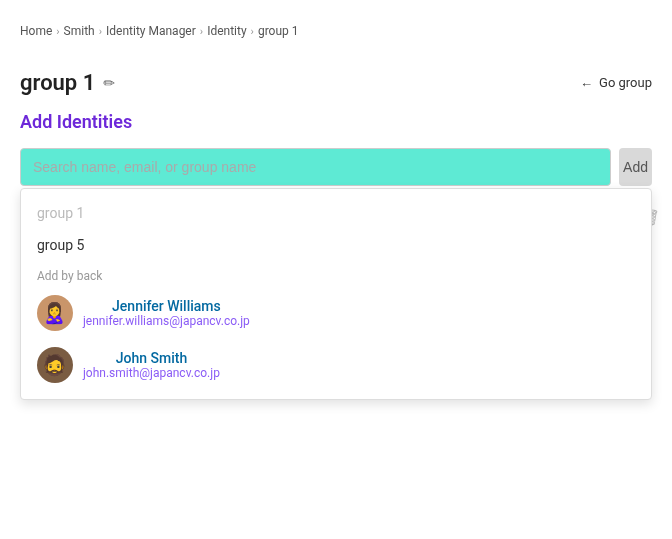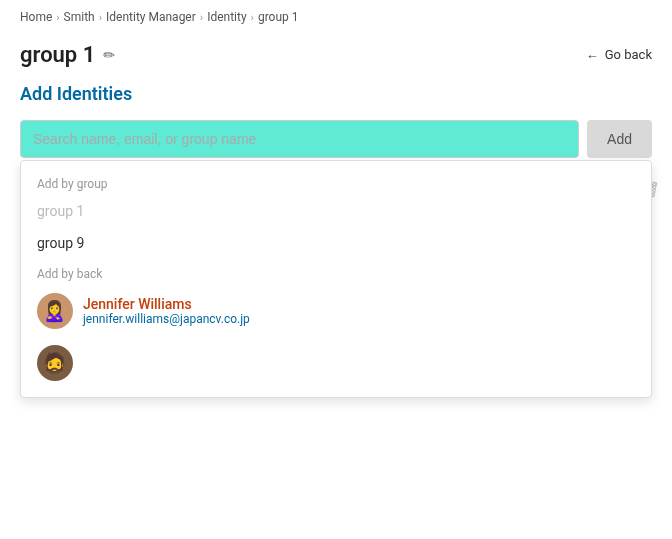--- a/index.html
+++ b/index.html
@@ -10,21 +10,21 @@
       font-size: 14px;
       width: 672px;
       min-height: 539px;
       position: relative;
     }
 
     
     .breadcrumb {
       display: flex;
       align-items: center;
-      padding: 10px 20px;
+      padding: 24px 20px;
       font-size: 12px;
       color: #555;
       gap: 4px;
     }
     .breadcrumb a {
       color: #555;
       text-decoration: none;
     }
     .breadcrumb .sep {
       color: #999;
@@ -63,21 +63,21 @@
       text-decoration: none;
     }
 
     
     .section {
       padding: 0 20px;
     }
     .section-title {
       font-size: 18px;
       font-weight: 600;
-      color: #0369a1;
+      color: #6d28d9;
       margin-bottom: 16px;
     }
 
     
     .search-row {
       display: flex;
       gap: 8px;
       align-items: stretch;
       position: relative;
     }
@@ -91,21 +91,21 @@
       outline: none;
       background: #5eead4;
     }
     .search-input::placeholder {
       color: #aaa;
     }
     .add-button {
       background: #d9d9d9;
       border: none;
       border-radius: 4px;
-      padding: 10px 20px;
+      padding: 10px 4px;
       font-size: 14px;
       font-weight: 500;
       color: #555;
       cursor: pointer;
     }
 
     
     .dropdown {
       position: absolute;
       top: calc(100% + 2px);
@@ -160,25 +160,26 @@
       overflow: hidden;
       flex-shrink: 0;
       display: flex;
       align-items: center;
       justify-content: center;
       font-size: 16px;
     }
     .user-info .user-name {
       font-size: 14px;
       font-weight: 500;
-      color: #c2410c;
+      color: #0369a1;
+      text-align: center;
     }
     .user-info .user-email {
       font-size: 12px;
-      color: #0369a1;
+      color: #8b5cf6;
     }
 
     
     .table-area {
       margin: 0 20px;
       margin-top: 220px;
       border: 1px solid #eee;
       border-radius: 4px;
       min-height: 60px;
       position: relative;
@@ -251,56 +252,59 @@
 </nav>
 
 
 <div class="page-header">
   <div class="page-title-row">
     <span class="page-title">group 1</span>
     <span class="edit-icon">✏</span>
   </div>
   <a href="#" class="go-back">
     <span>←</span>
-    <span>Go back</span>
+    <span>Go group</span>
   </a>
 </div>
 
 
 <div class="section">
   <div class="section-title">Add Identities</div>
 
   <div class="search-wrapper">
     <div class="search-row">
       <input type="text" class="search-input" placeholder="Search name, email, or group name" style="">
       <button class="add-button">Add</button>
     </div>
 
     <div class="dropdown">
-      <div class="dropdown-section-label">Add by group</div>
 
       <div class="dropdown-item disabled">
         <span class="group-item-text muted">group 1</span>
       </div>
       <div class="dropdown-item">
-        <span class="group-item-text">group 9</span>
+        <span class="group-item-text">group 5</span>
       </div>
 
       <div class="dropdown-section-label">Add by back</div>
 
       <div class="user-item">
         <div class="avatar" style="background:#c9956a; font-size:20px;">🙎‍♀️</div>
         <div class="user-info">
           <div class="user-name">Jennifer Williams</div>
           <div class="user-email">jennifer.williams@japancv.co.jp</div>
         </div>
       </div>
 
       <div class="user-item">
         <div class="avatar" style="background:#7a5c42; font-size:20px;">🧔</div>
+        <div class="user-info">
+          <div class="user-name">John Smith</div>
+          <div class="user-email">john.smith@japancv.co.jp</div>
+        </div>
       </div>
     </div>
   </div>
 </div>
 
 
 <div style="position: relative; margin: 0 20px; margin-top: 14px;">
   <div class="table-area" style="margin:0; height:50px;"></div>
   <span class="trash-icon" style="position:absolute; right:-8px; top:8px;">🗑</span>
 </div>

